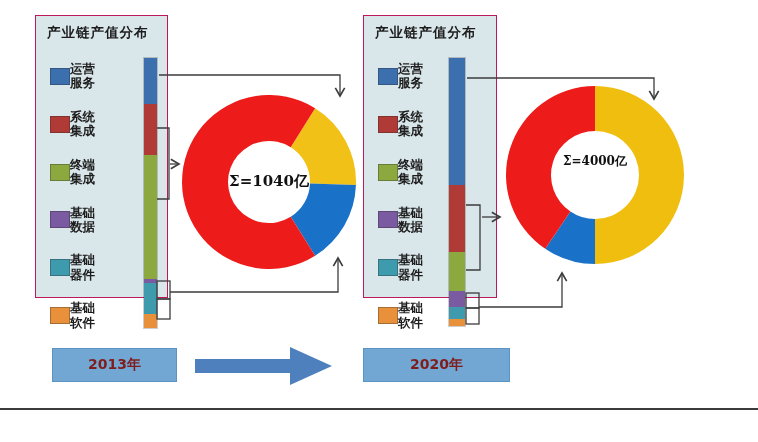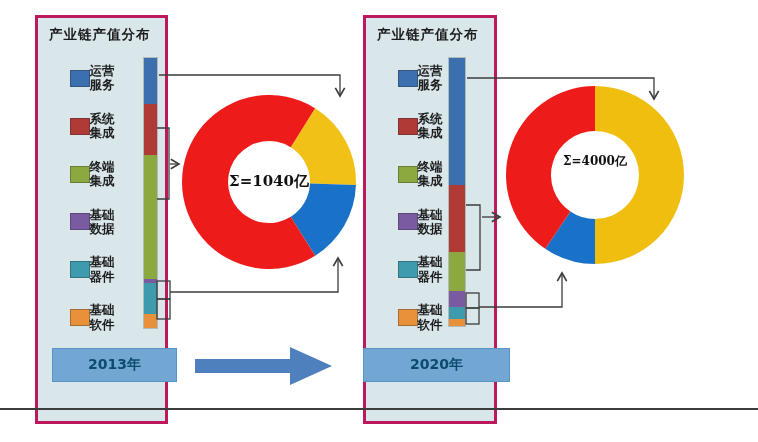--- a/index.html
+++ b/index.html
@@ -1,34 +1,34 @@
 <!DOCTYPE html>
 <html><head>
 <meta charset="utf-8">
 <style>
   html,body{margin:0;padding:0;background:#fff;}
   .canvas{
     position:relative;width:758px;height:442px;background:#ffffff;
     font-family:"DejaVu Sans","Liberation Sans",sans-serif;overflow:hidden;
   }
   .panel{
-    position:absolute;top:15px;width:133px;height:409px;
-    background:#d9e6ea;border:3px solid #be185d;box-sizing:border-box;
+    position:absolute;top:15px;width:133px;height:283px;
+    background:#d9e6ea;border:1px solid #be185d;box-sizing:border-box;
   }
   .panel-left{left:35px;}
   .panel-right{left:363px;width:134px;}
   .panel-title{
     position:absolute;top:8px;left:11px;font-size:13.5px;font-weight:bold;
     color:#1d1d1d;letter-spacing:1px;white-space:nowrap;
   }
   .legend{
     position:absolute;left:14px;top:46px;height:268px;width:80px;
     display:flex;flex-direction:column;justify-content:space-between;
   }
-  .legend-item{display:flex;align-items:center;justify-content:center;}
+  .legend-item{display:flex;align-items:center;}
   .legend-swatch{
     width:20px;height:17px;border:1px solid rgba(40,40,40,.35);
     box-sizing:border-box;flex:0 0 auto;
   }
   .legend-label{
     font-size:12.5px;font-weight:bold;color:#1d1d1d;line-height:1.15;
     white-space:nowrap;
   }
   .stack-bar{
     position:absolute;display:flex;flex-direction:column;
@@ -41,21 +41,21 @@
   .donut-right{left:506px;top:86px;}
   .center-label{
     position:absolute;width:140px;text-align:center;
     font-family:"DejaVu Serif","Liberation Serif",serif;
     font-weight:bold;color:#111;
   }
   .center-label-left{left:199px;top:172px;font-size:15px;}
   .center-label-right{left:525px;top:153px;font-size:12px;}
   .year-btn{
     position:absolute;top:348px;height:34px;display:flex;align-items:center;
-    justify-content:center;font-size:14px;font-weight:bold;color:#0c4a6e;
+    justify-content:center;font-size:14px;font-weight:bold;color:#7f1d1d;
     box-sizing:border-box;
   }
   .year-left{left:52px;width:125px;}
   .year-right{left:363px;width:147px;}
   .flow-arrow{position:absolute;left:195px;top:347px;width:140px;height:38px;}
   .flow-arrow .shaft{position:absolute;left:0;top:12px;width:95px;height:14px;}
   .flow-arrow .head{
     position:absolute;left:95px;top:0;width:0;height:0;
     border-top:19px solid transparent;border-bottom:19px solid transparent;
   }

